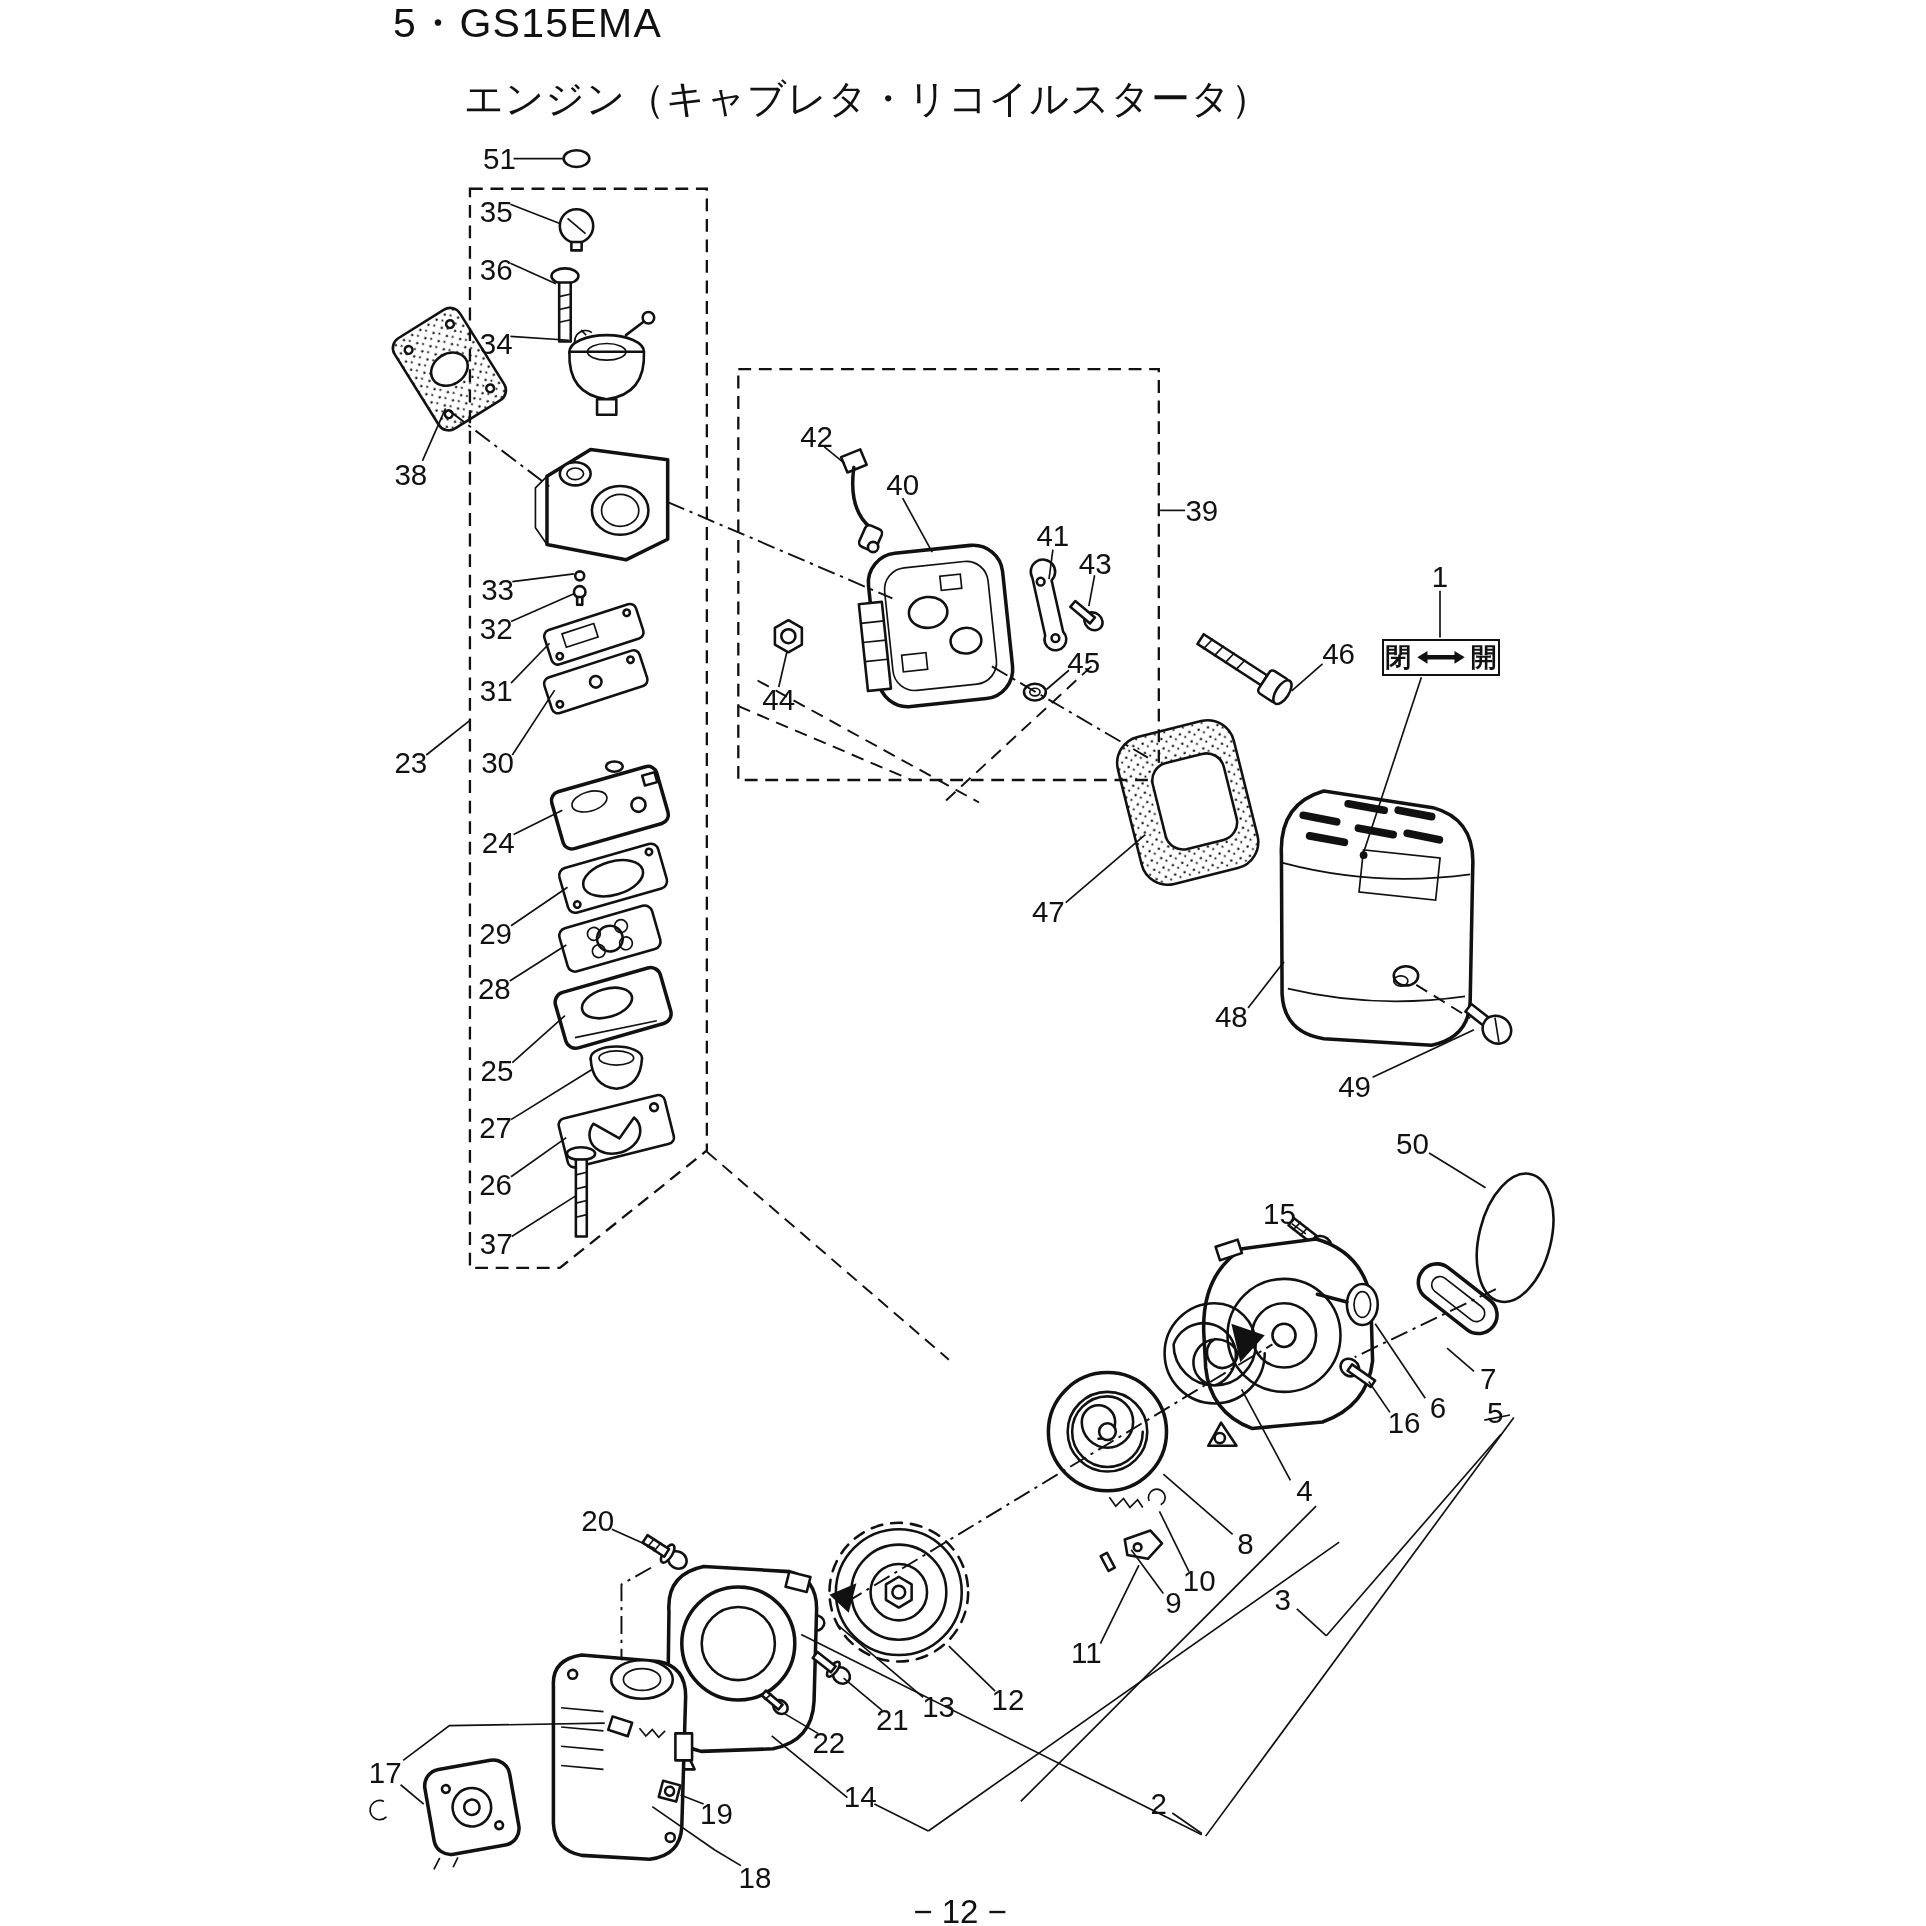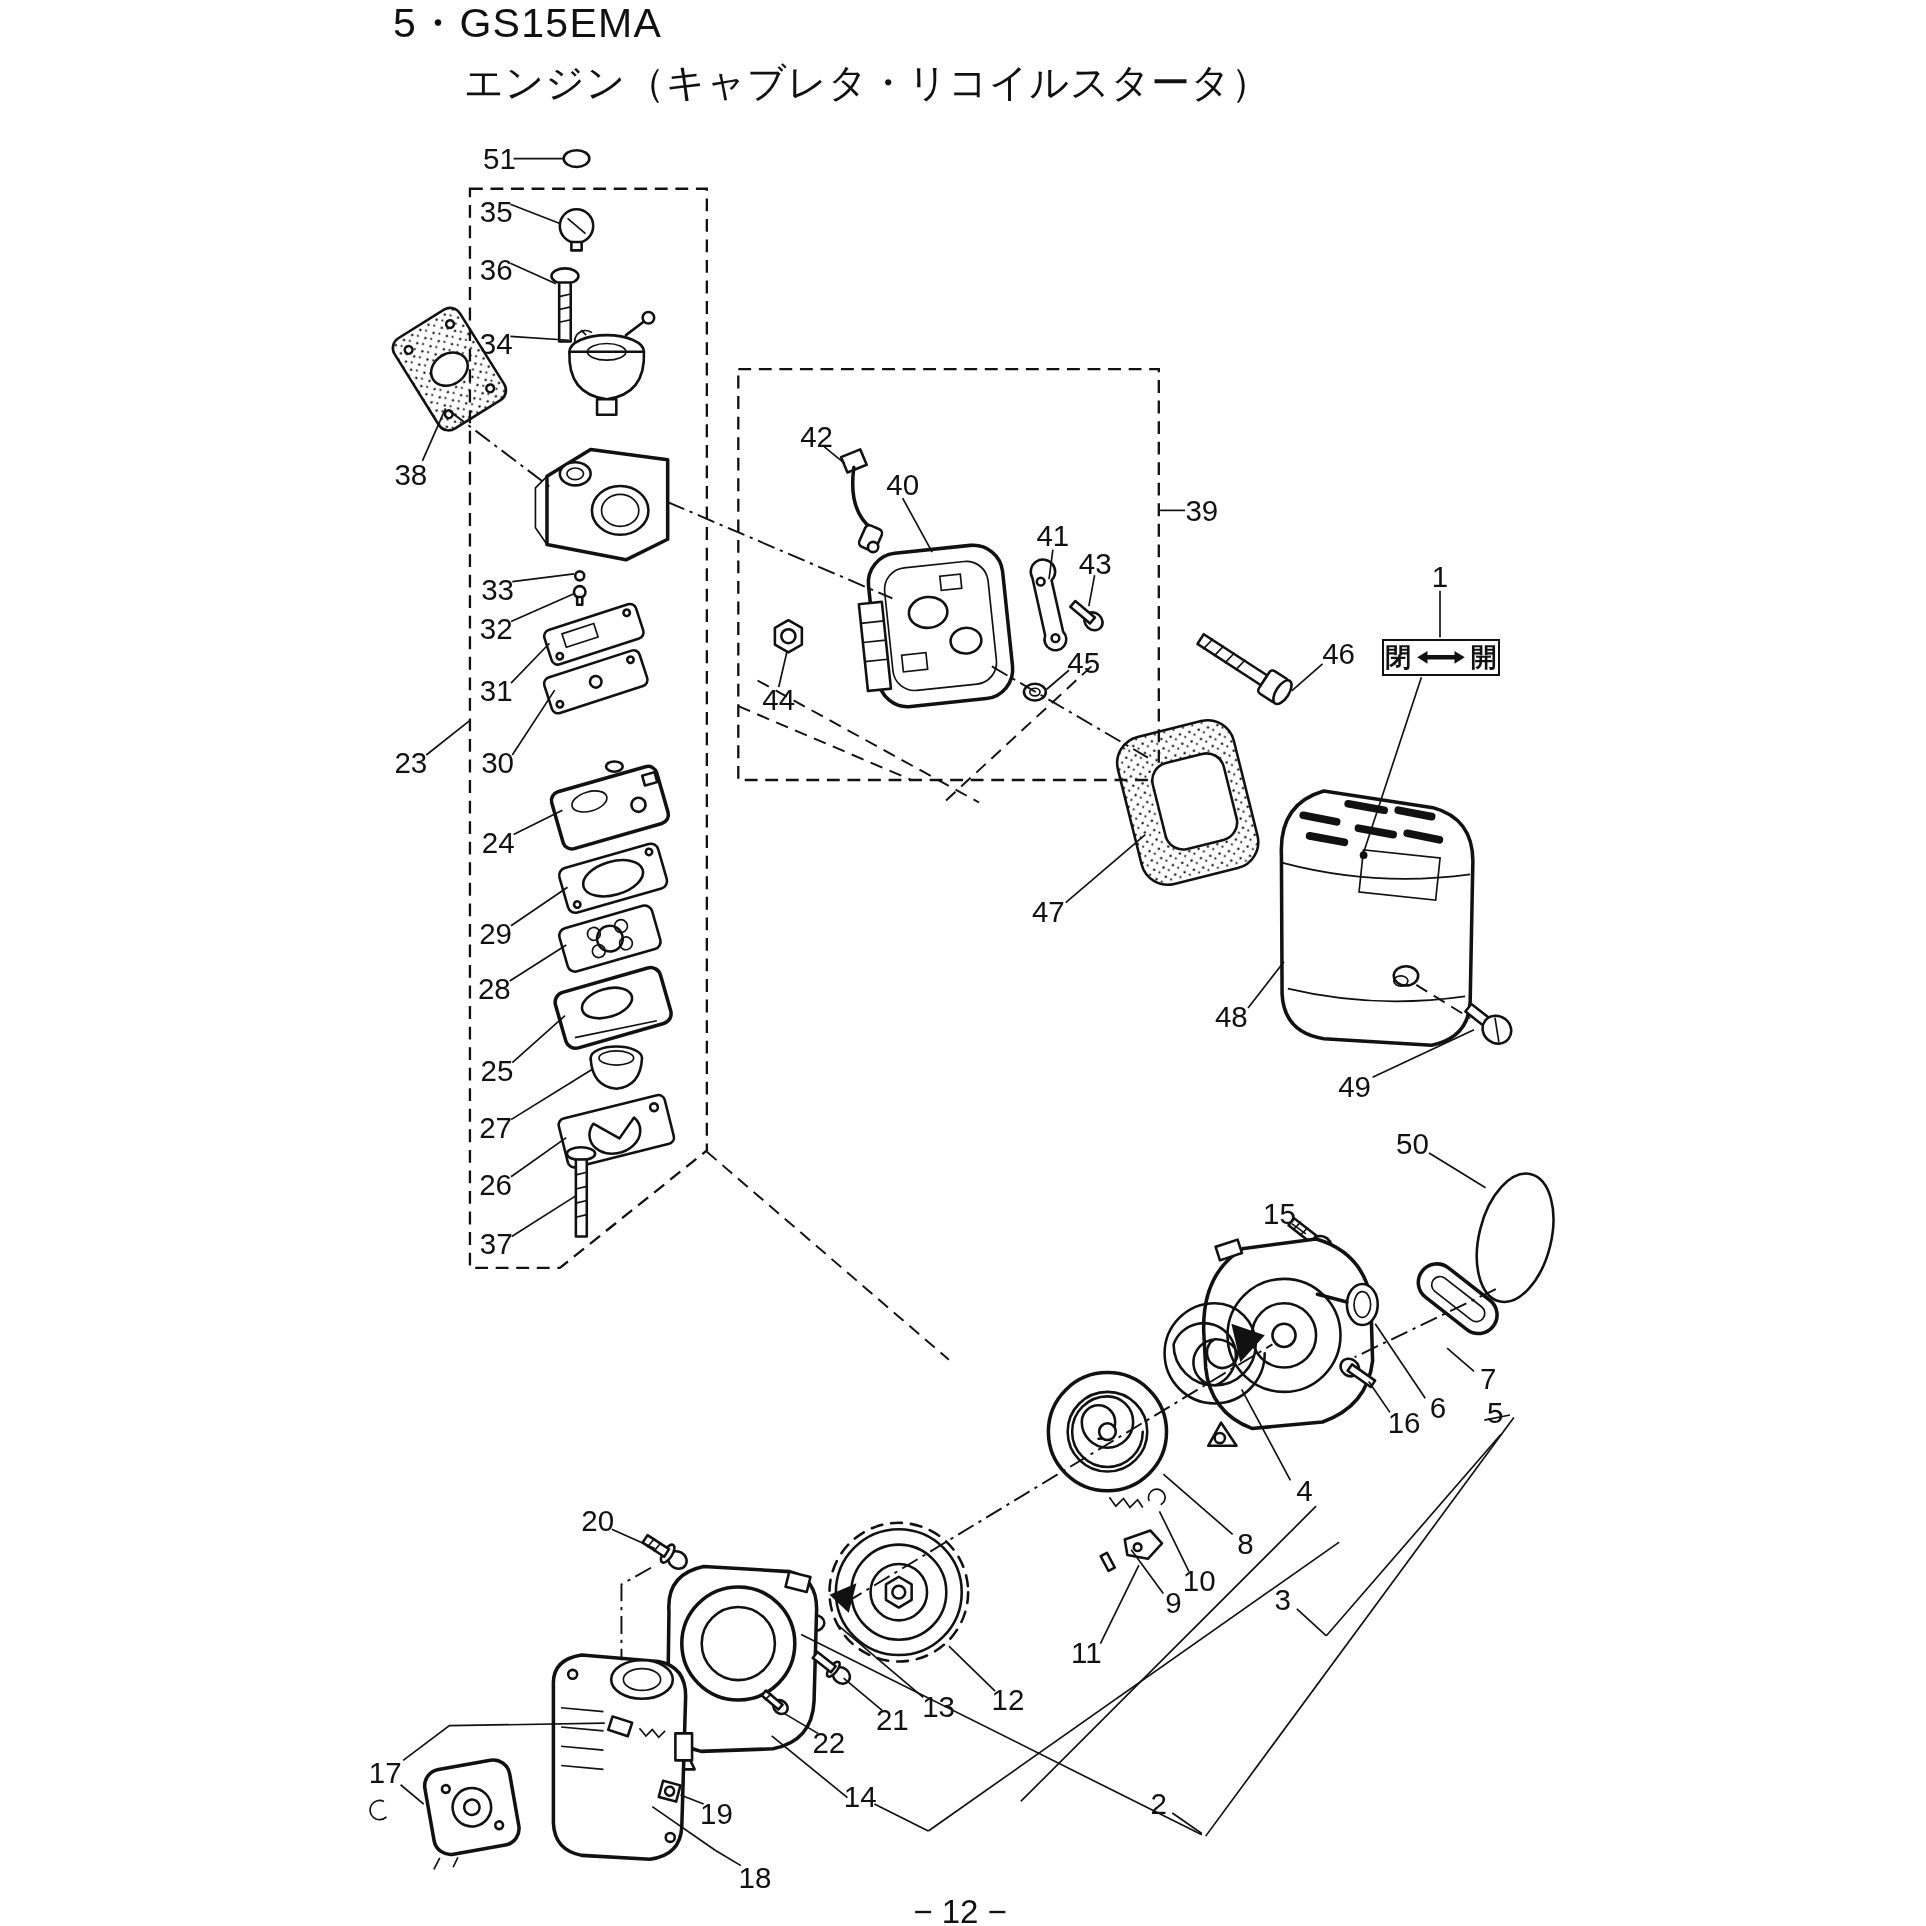--- a/index.html
+++ b/index.html
@@ -1,21 +1,21 @@
 <!DOCTYPE html>
 <html style="font-size:10.3px"><head>
 <meta charset="utf-8">
 <style>
   html,body{margin:0;padding:0;background:#fff;}
   #page{position:relative;width:1926px;height:1926px;background:#fff;overflow:hidden;
         font-family:"Liberation Sans","DejaVu Sans",sans-serif;color:#111;}
   #art{position:absolute;left:0;top:0;width:1926px;height:1926px;}
   .abs{position:absolute;white-space:nowrap;}
   #title{left:393px;top:-3.9px;font-size:41px;letter-spacing:1.3px;}
-  #subtitle{left:464px;top:56px;font-size:39px;letter-spacing:0.6px;}
+  #subtitle{left:464px;top:72px;font-size:39px;letter-spacing:0.6px;}
   #pageno{left:854px;top:1893px;width:212px;text-align:center;font-size:33px;}
   #legend{left:1382px;top:639px;width:118px;height:37px;border:2.6px solid #111;
           box-sizing:border-box;display:flex;align-items:center;justify-content:center;
           gap:5.8px;font-size:26px;font-weight:bold;background:#fff;}
   .ln{fill:none;stroke:#111;stroke-width:4;stroke-linecap:round;stroke-linejoin:round;}
   .lw5{stroke-width:5.5;}
   .fw{fill:#fff;stroke:#111;stroke-width:4;stroke-linejoin:round;}
   .fw5{fill:#fff;stroke:#111;stroke-width:5.5;stroke-linejoin:round;}
   .fd{fill:url(#dots);stroke:#111;stroke-width:4;}
   .th{fill:none;stroke:#111;stroke-width:2.6;}

